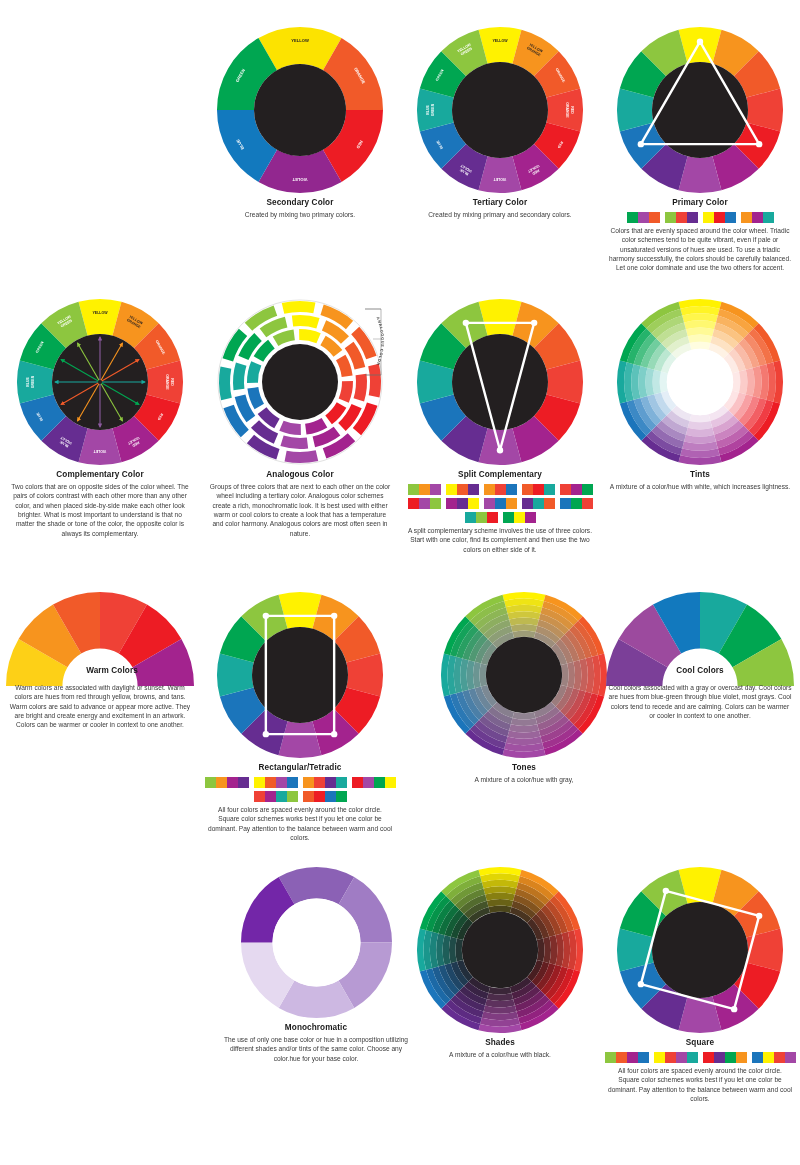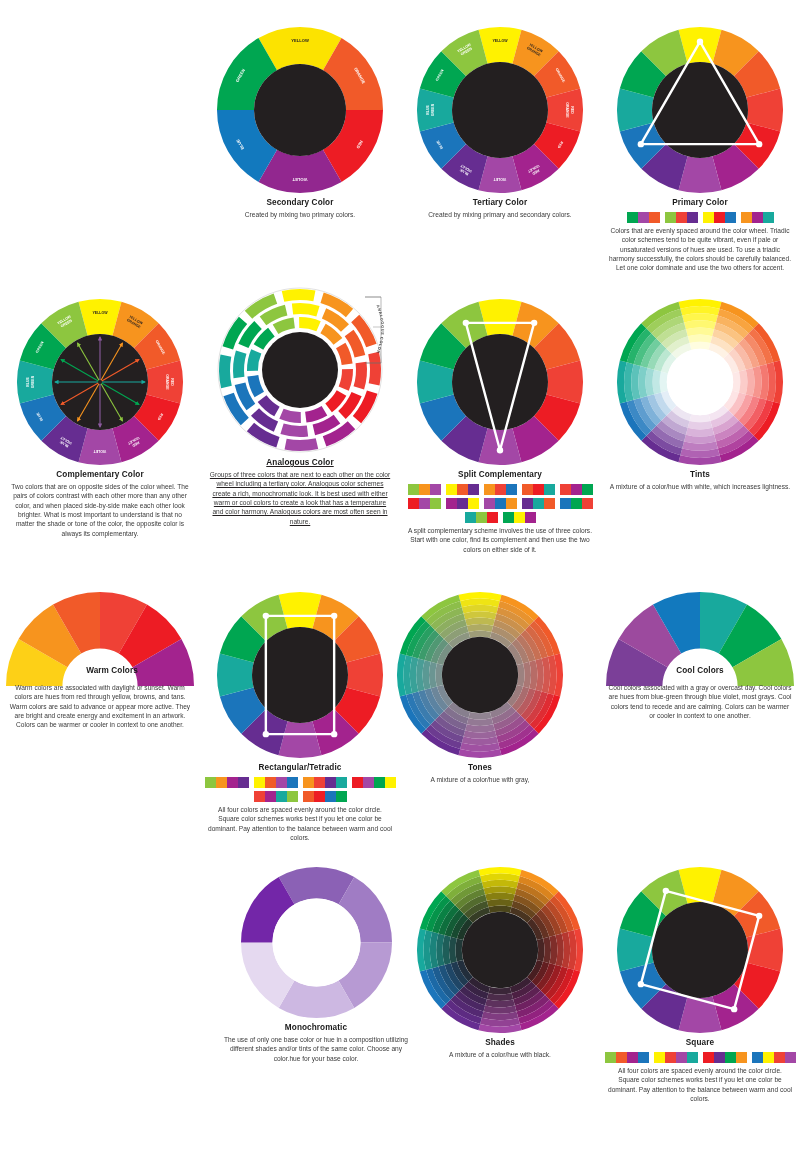--- a/index.html
+++ b/index.html
@@ -316,21 +316,21 @@
           <line x1="87" y1="85" x2="130" y2="85" stroke="#18a99d" stroke-width="1.1" marker-end="url(#mk31)"></line>
           <line x1="83.26794919243112" y1="84" x2="46.02885682970026" y2="62.5" stroke="#00a651" stroke-width="1.1" marker-end="url(#mk40)"></line>
           <line x1="86.73205080756888" y1="86" x2="123.97114317029974" y2="107.5" stroke="#00a651" stroke-width="1.1" marker-end="url(#mk41)"></line>
           <line x1="84" y1="83.26794919243112" x2="62.49999999999998" y2="46.028856829700274" stroke="#8dc63f" stroke-width="1.1" marker-end="url(#mk50)"></line>
           <line x1="86" y1="86.73205080756888" x2="107.5" y2="123.97114317029974" stroke="#8dc63f" stroke-width="1.1" marker-end="url(#mk51)"></line>
         </svg></div>
     <div class="title">Complementary Color</div>
     <div class="desc">Two colors that are on opposite sides of the color wheel. The pairs of colors contrast with each other more than any other color, and when placed side-by-side make each other look brighter. What is most important to understand is that no matter the shade or tone of the color, the opposite color is always its complementary.</div>
   </div>
 
-  <div class="cell" style="left:200px; top:285px;text-decoration:underline;">
+  <div class="cell" style="left:200px; top:297px;">
     <div class="wheel-holder" id="w-analogous"><svg width="170" height="170" viewBox="0 0 170 170">
           <circle cx="85" cy="85" r="82" fill="none" stroke="#9a9a9a" stroke-width="0.3"></circle>
           <path d="M66.77896459814696 6.076024752395952 A81 81 0 0 1 100.45552862550014 5.488198140739215 L98.35662967635814 16.286097158663523 A70 70 0 0 0 69.25342619592946 16.794095465033536 Z" fill="#fff200"></path>
           <path d="M108.68210808254167 7.539314766994124 A81 81 0 0 1 138.1407813482311 23.868524001955464 L130.9241320293355 32.17032938440596 A70 70 0 0 0 105.46601933059158 18.05866708258752 Z" fill="#f7941e"></path>
           <path d="M144.2396498311528 29.758132834937626 A81 81 0 0 1 161.58700462354466 58.628979488970316 L151.1863002919522 62.21022918799903 A70 70 0 0 0 136.19475911334195 37.26011479562511 Z" fill="#f15a29"></path>
           <path d="M163.92397524760406 66.77896459814693 A81 81 0 0 1 164.5118018592608 100.45552862550014 L153.71390284133648 98.35662967635814 A70 70 0 0 0 153.20590453496646 69.25342619592945 Z" fill="#ef4136"></path>
           <path d="M162.46068523300588 108.68210808254167 A81 81 0 0 1 146.13147599804455 138.1407813482311 L137.82967061559404 130.9241320293355 A70 70 0 0 0 151.94133291741247 105.46601933059158 Z" fill="#ed1c24"></path>
           <path d="M140.2418671650624 144.2396498311528 A81 81 0 0 1 111.3710205110297 161.58700462354466 L107.78977081200097 151.18630029195216 A70 70 0 0 0 132.7398852043749 136.19475911334195 Z" fill="#a3238e"></path>
           <path d="M103.22103540185306 163.92397524760406 A81 81 0 0 1 69.54447137449986 164.5118018592608 L71.64337032364186 153.71390284133648 A70 70 0 0 0 100.74657380407055 153.20590453496646 Z" fill="#a347a6"></path>
           <path d="M61.317891917458326 162.46068523300588 A81 81 0 0 1 31.85921865176889 146.13147599804452 L39.075867970664476 137.829670615594 A70 70 0 0 0 64.53398066940844 151.9413329174125 Z" fill="#662d91"></path>
@@ -629,21 +629,21 @@
         <div class="swatch-set">
           <i style="background: rgb(241, 90, 41);"></i>
           <i style="background: rgb(237, 28, 36);"></i>
           <i style="background: rgb(27, 117, 187);"></i>
           <i style="background: rgb(0, 166, 81);"></i>
         </div>
       </div>
     <div class="desc">All four colors are spaced evenly around the color circle. Square color schemes works best if you let one color be dominant. Pay attention to the balance between warm and cool colors.</div>
   </div>
 
-  <div class="cell" style="left:380px; top:590px;">
+  <div class="cell" style="left:424px; top:590px;">
     <div class="wheel-holder" id="w-tones"><svg width="170" height="170" viewBox="0 0 170 170">
           <path d="M73.46110748634361 41.936266875958225 A44.582857142857144 44.582857142857144 0 0 1 96.53889251365638 41.936266875958225 L94.88171114201424 48.12095195228337 A38.18 38.18 0 0 0 75.11828885798576 48.12095195228337 Z" fill="#9e9c78"></path>
           <path d="M71.80392611470147 35.75158179963308 A50.98571428571428 50.98571428571428 0 0 1 98.19607388529852 35.75158179963308 L96.53889251365638 41.936266875958225 A44.582857142857144 44.582857142857144 0 0 0 73.46110748634361 41.936266875958225 Z" fill="#aeaa64"></path>
           <path d="M70.14674474305933 29.566896723307927 A57.388571428571424 57.388571428571424 0 0 1 99.85325525694066 29.566896723307927 L98.19607388529852 35.75158179963308 A50.98571428571428 50.98571428571428 0 0 0 71.80392611470147 35.75158179963308 Z" fill="#beb950"></path>
           <path d="M68.48956337141719 23.382211646982782 A63.79142857142857 63.79142857142857 0 0 1 101.5104366285828 23.382211646982782 L99.85325525694066 29.566896723307927 A57.388571428571424 57.388571428571424 0 0 0 70.14674474305933 29.566896723307927 Z" fill="#cfc73c"></path>
           <path d="M66.83238199977505 17.19752657065763 A70.19428571428571 70.19428571428571 0 0 1 103.16761800022493 17.19752657065763 L101.5104366285828 23.382211646982782 A63.79142857142857 63.79142857142857 0 0 0 68.48956337141719 23.382211646982782 Z" fill="#dfd528"></path>
           <path d="M65.17520062813291 11.012841494332477 A76.59714285714286 76.59714285714286 0 0 1 104.82479937186707 11.012841494332477 L103.16761800022493 17.19752657065763 A70.19428571428571 70.19428571428571 0 0 0 66.83238199977505 17.19752657065763 Z" fill="#efe414"></path>
           <path d="M63.518019256490774 4.828156418007325 A83 83 0 0 1 106.48198074350923 4.828156418007325 L104.82479937186707 11.012841494332477 A76.59714285714286 76.59714285714286 0 0 0 65.17520062813291 11.012841494332477 Z" fill="#fff200"></path>
           <path d="M96.53889251365638 41.936266875958225 A44.582857142857144 44.582857142857144 0 0 1 116.5248406103854 53.47515938961461 L111.99733690570238 58.00266309429762 A38.18 38.18 0 0 0 94.88171114201424 48.12095195228337 Z" fill="#9d8e7c"></path>
           <path d="M98.19607388529852 35.75158179963308 A50.98571428571428 50.98571428571428 0 0 1 121.05234431506841 48.947655684931604 L116.5248406103854 53.47515938961461 A44.582857142857144 44.582857142857144 0 0 0 96.53889251365638 41.936266875958225 Z" fill="#ac8f6d"></path>

